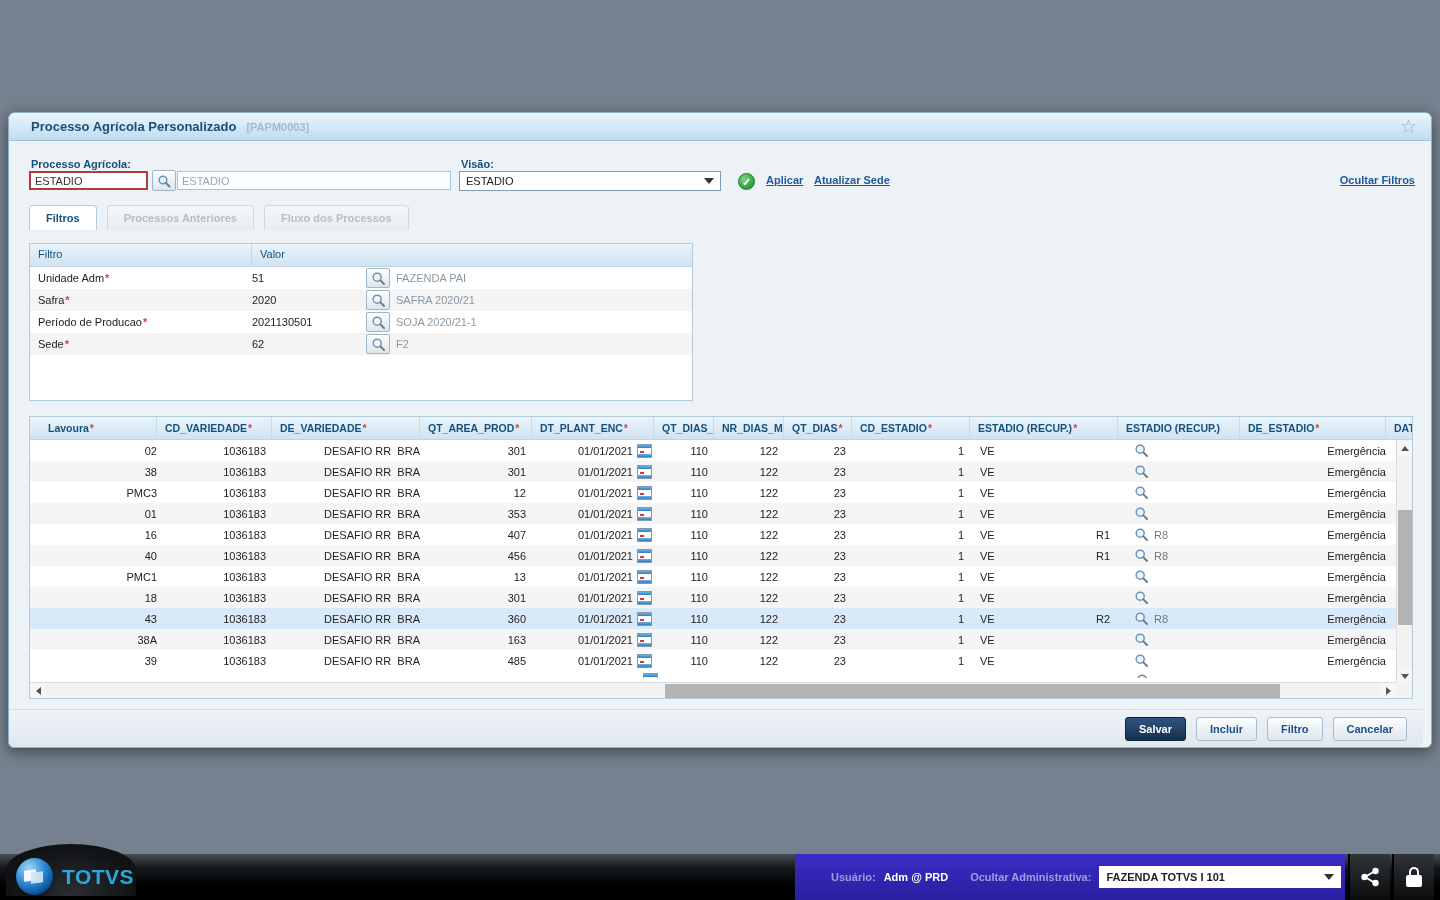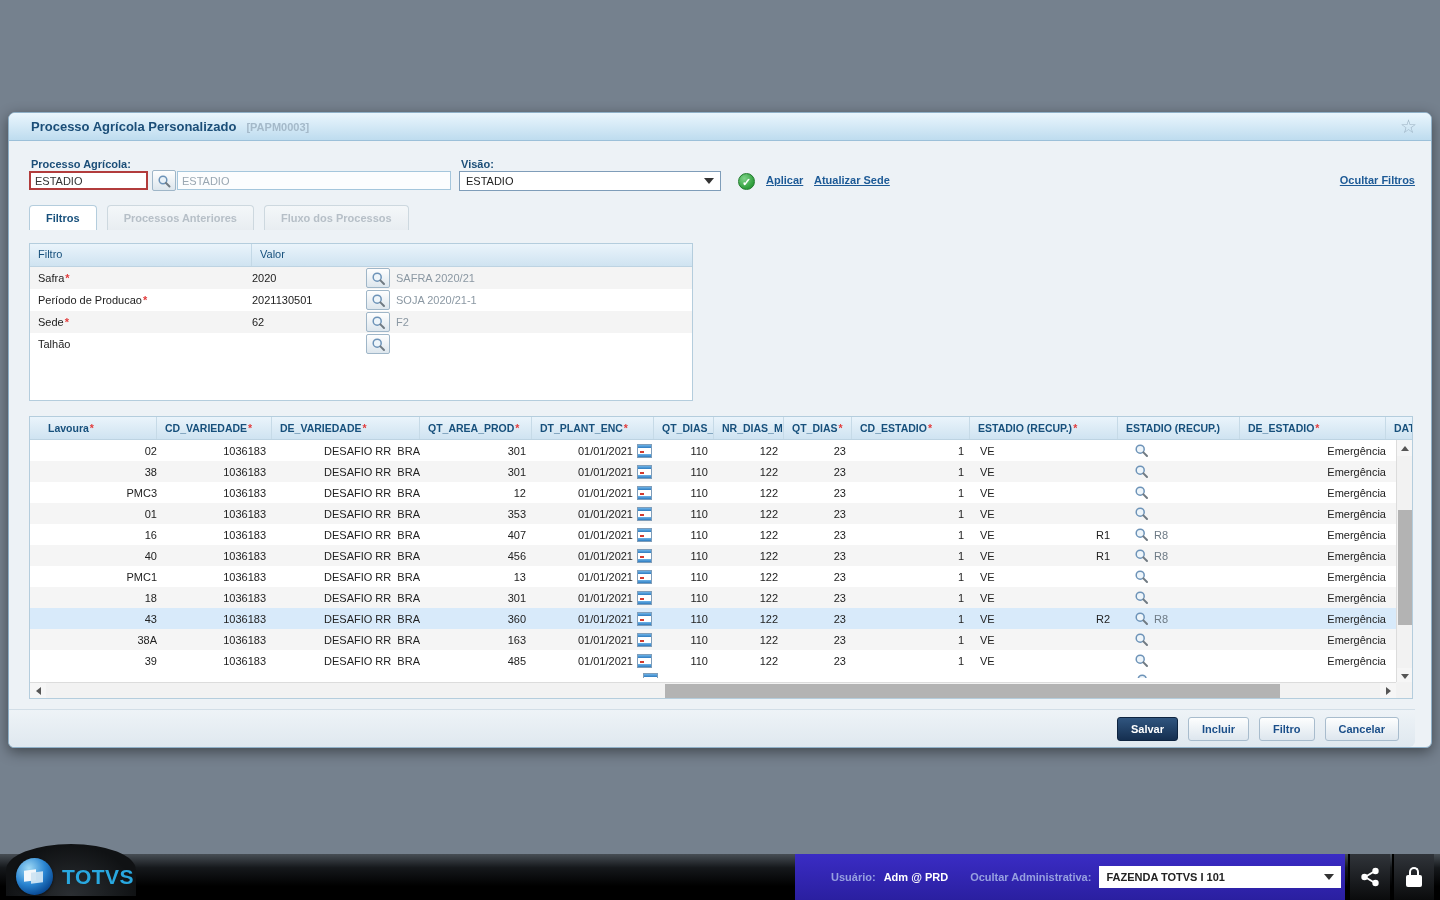--- a/index.html
+++ b/index.html
@@ -98,21 +98,21 @@
   .tri { width:0; height:0; border:4px solid transparent; }
   .tri.up { border-bottom:5px solid #555; margin-top:-4px; }
   .tri.dn { border-top:5px solid #555; margin-bottom:-4px; }
   .tri.lf { border-right:5px solid #555; margin-left:-4px; }
   .tri.rt { border-left:5px solid #555; margin-right:-4px; }
   .vthumb { position:absolute; left:1px; width:14px; top:70px; height:115px; background:#b3b3b3; cursor:pointer; }
   .hthumb { position:absolute; top:1px; height:14px; left:635px; width:615px; background:#b3b3b3; cursor:pointer; }
   .corner { position:absolute; right:0; bottom:0; width:16px; height:16px; background:#f2f2f2; }
 
   
-  .btnbar { position:absolute; left:0; right:16px; bottom:0; height:38px;
+  .btnbar { position:absolute; left:0; right:8px; bottom:0; height:38px;
     background:linear-gradient(#eef3f7,#dfe8ef); border-top:1px solid #d2dee7; border-radius:0 0 6px 6px;
     display:flex; align-items:center; justify-content:flex-end; gap:10px; padding-right:16px; }
   .btn { height:24px; padding:0 13px; font-size:11px; font-weight:bold; border-radius:3px; cursor:pointer;
     border:1px solid #a8bccd; background:linear-gradient(#fdfefe,#dde6ee); color:#1b4f8a;
     font-family:"Liberation Sans",sans-serif; }
   .btn.primary { background:linear-gradient(#30557f,#152f50); border:1px solid #0e2440; color:#fff; }
 
   
   .footer { position:absolute; left:0; bottom:0; width:1440px; height:46px;
     background:linear-gradient(#474e55,#15181b 30%,#000 70%); }
@@ -180,20 +180,31 @@
         <span>Fluxo dos Processos</span>
       </div>
   </div>
 
   <div class="fpanel">
     <div class="fhead">
       <div class="h1">Filtro</div>
       <div class="h2">Valor</div>
     </div>
     <div id="filter-rows">
+  <div class="frow ">
+    <div class="fl"><span>Unidade Adm</span><span class="req">*</span></div>
+    <div class="fv">51</div>
+    <span class="lkp">
+            <svg width="15" height="15" viewBox="0 0 15 15">
+              <circle cx="6.2" cy="6.2" r="4" fill="#eef5fa" stroke="#6d93b8" stroke-width="1.5"></circle>
+              <line x1="9.4" y1="9.4" x2="13" y2="13" stroke="#707a82" stroke-width="2" stroke-linecap="round"></line>
+            </svg>
+          </span>
+    <div class="fd">FAZENDA PAI</div>
+  </div>
   <div class="frow alt">
     <div class="fl"><span>Safra</span><span class="req">*</span></div>
     <div class="fv">2020</div>
     <span class="lkp">
             <svg width="15" height="15" viewBox="0 0 15 15">
               <circle cx="6.2" cy="6.2" r="4" fill="#eef5fa" stroke="#6d93b8" stroke-width="1.5"></circle>
               <line x1="9.4" y1="9.4" x2="13" y2="13" stroke="#707a82" stroke-width="2" stroke-linecap="round"></line>
             </svg>
           </span>
     <div class="fd">SAFRA 2020/21</div>
@@ -212,31 +223,20 @@
   <div class="frow alt">
     <div class="fl"><span>Sede</span><span class="req">*</span></div>
     <div class="fv">62</div>
     <span class="lkp">
             <svg width="15" height="15" viewBox="0 0 15 15">
               <circle cx="6.2" cy="6.2" r="4" fill="#eef5fa" stroke="#6d93b8" stroke-width="1.5"></circle>
               <line x1="9.4" y1="9.4" x2="13" y2="13" stroke="#707a82" stroke-width="2" stroke-linecap="round"></line>
             </svg>
           </span>
     <div class="fd">F2</div>
-  </div>
-  <div class="frow ">
-    <div class="fl"><span>Talhão</span></div>
-    <div class="fv"></div>
-    <span class="lkp">
-            <svg width="15" height="15" viewBox="0 0 15 15">
-              <circle cx="6.2" cy="6.2" r="4" fill="#eef5fa" stroke="#6d93b8" stroke-width="1.5"></circle>
-              <line x1="9.4" y1="9.4" x2="13" y2="13" stroke="#707a82" stroke-width="2" stroke-linecap="round"></line>
-            </svg>
-          </span>
-    <div class="fd"></div>
   </div>
       </div>
   </div>
 
   <div class="grid">
     <div class="ghead" id="grid-header">
         <div class="gh" style="width:127px"><span>Lavoura</span><span class="req">*</span></div>
         <div class="gh" style="width:115px"><span>CD_VARIEDADE</span><span class="req">*</span></div>
         <div class="gh" style="width:148px"><span>DE_VARIEDADE</span><span class="req">*</span></div>
         <div class="gh" style="width:112px"><span>QT_AREA_PROD</span><span class="req">*</span></div>

